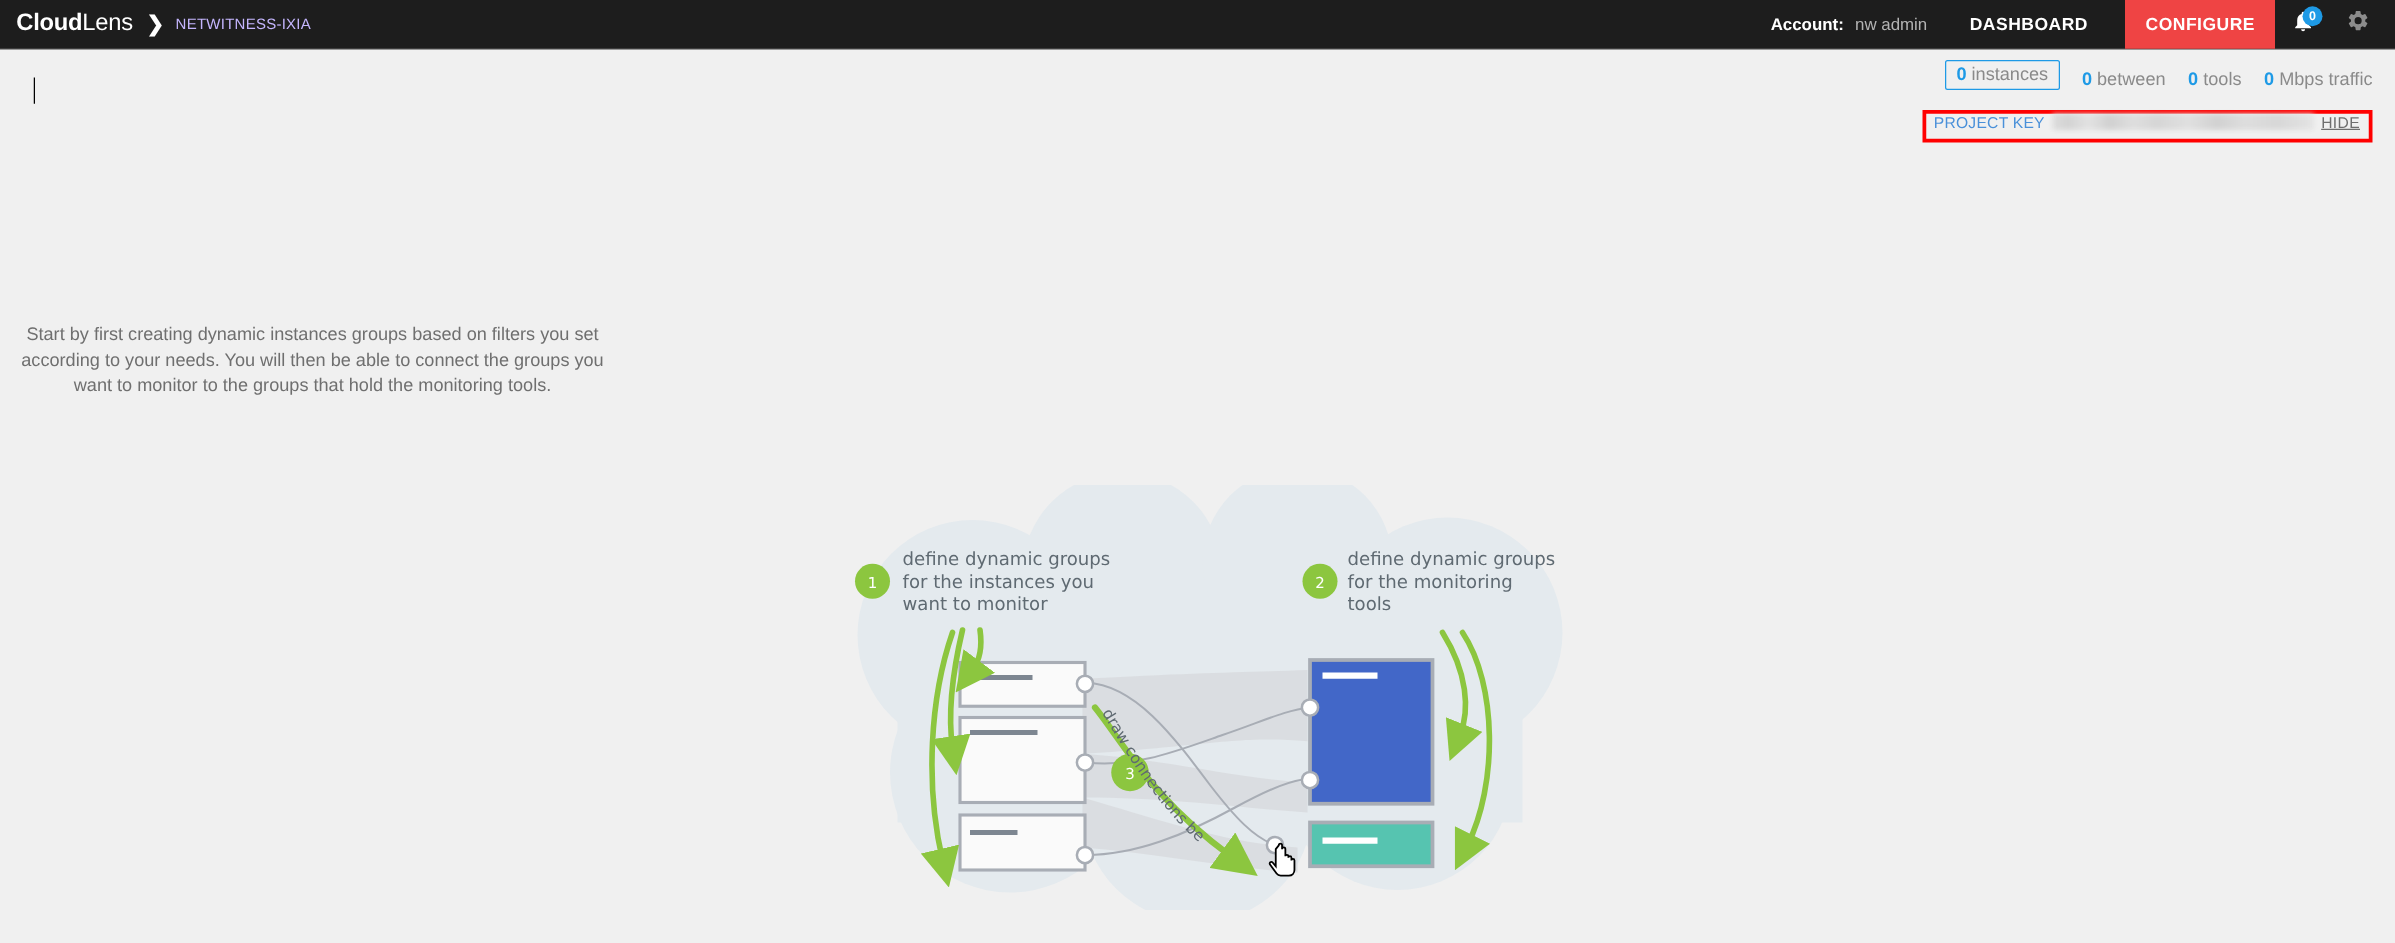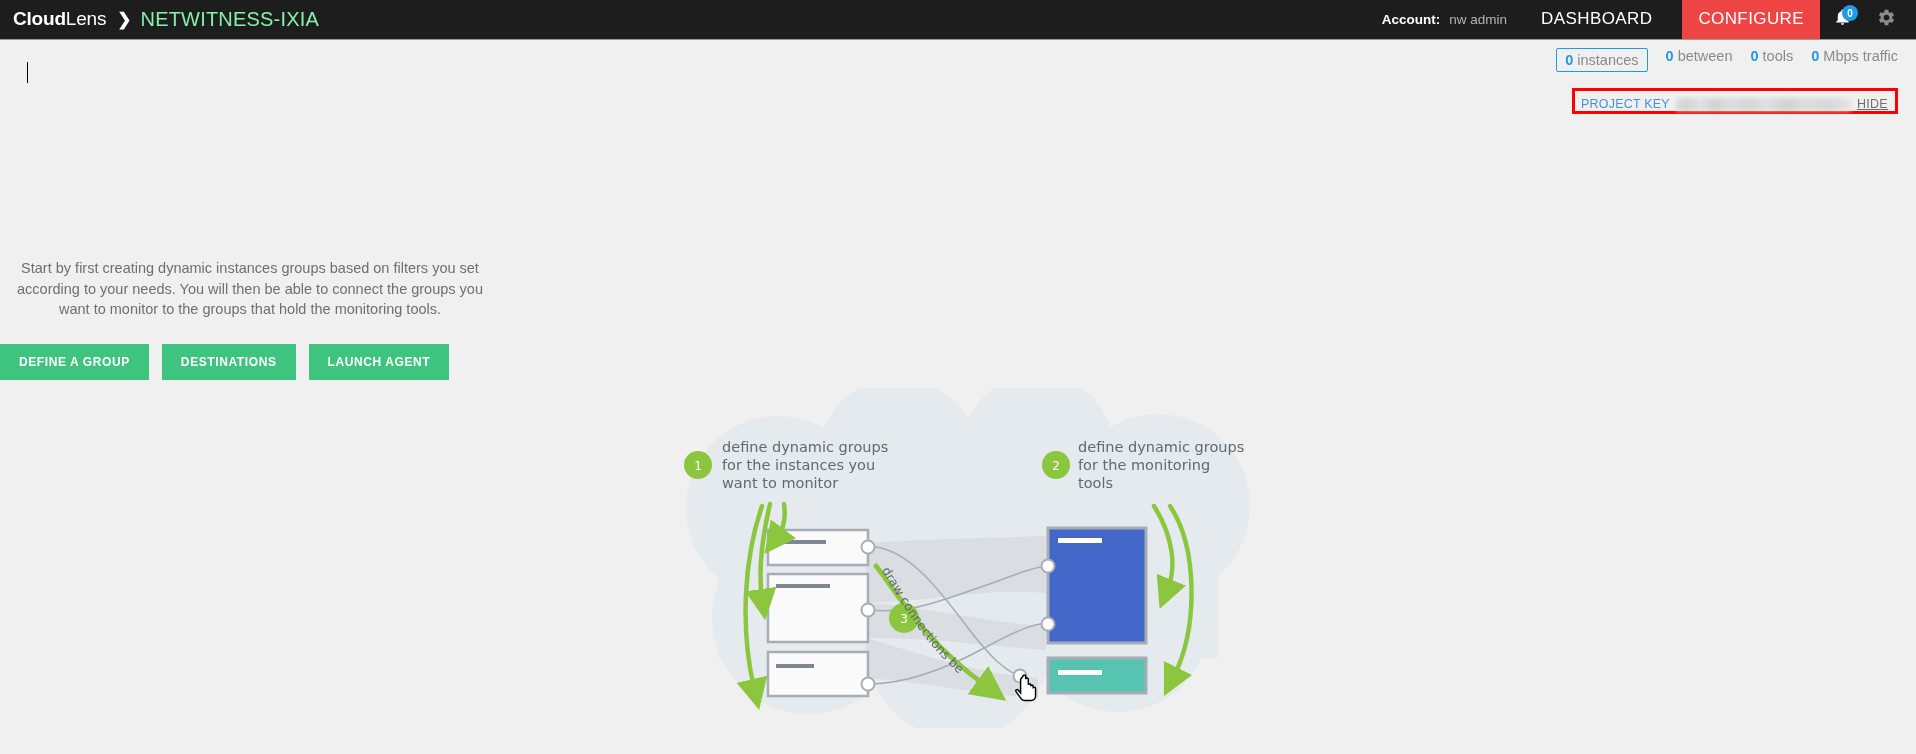--- a/index.html
+++ b/index.html
@@ -27,29 +27,29 @@
     color: #ffffff; font-size: 19px; font-weight: bold; letter-spacing: -0.2px;
   }
   .brand-lens {
     color: #ffffff; font-size: 19px; font-weight: normal; letter-spacing: -0.2px;
   }
   .brand-chevron {
     color: #ffffff; font-size: 17px; font-weight: bold;
     margin: 0 9px 0 11px; line-height: 1;
   }
   .brand-project {
-    color: #86efac; font-size: 20px; letter-spacing: 0.2px;
+    color: #c4b5fd; font-size: 12px; letter-spacing: 0.2px;
   }
   .topbar-right {
     margin-left: auto; display: flex; align-items: center; height: 40px; margin-top: 44px;
   }
   .account-label { color: #ffffff; font-size: 13.5px; font-weight: bold; }
   .account-name { color: #b4b4b4; font-size: 13.5px; margin-left: 9px; }
   .navlink {
-    color: #ffffff; font-size: 17px; font-weight: normal;
+    color: #ffffff; font-size: 14px; font-weight: bold;
     letter-spacing: 0.4px; padding: 4px 16px; height: 40px;
     display: flex; align-items: center; cursor: pointer;
     margin-left: 18px;
   }
   .navlink.active { background: #ef4444; margin-left: 14px; }
   .bell-wrap {
     position: relative; width: 44px; height: 40px;
     display: flex; align-items: center; justify-content: center; cursor: pointer;
   }
   .badge {
@@ -60,36 +60,36 @@
     padding: 0 4px;
   }
   .gear-wrap {
     width: 44px; height: 40px; margin-right: 8px;
     display: flex; align-items: center; justify-content: center; cursor: pointer;
   }
 
   
   .stats {
     position: absolute; top: 48px; right: 18px;
-    display: flex; align-items: flex-start; gap: 0;
+    display: flex; align-items: flex-end; gap: 0;
   }
   .stat { font-size: 14.5px; color: #8a8a8a; margin-left: 18px; white-space: nowrap; }
   .stat b { color: #1e9ae6; font-weight: bold; }
   .stat.boxed {
     border: 1px solid #1e9ae6; border-radius: 2px;
     padding: 3px 8px; margin-left: 0; cursor: pointer;
   }
 
   
   .projectkey {
     position: absolute; top: 88px; right: 18px;
-    width: 326px; height: 26px;
+    width: 360px; height: 26px;
     border: 3px solid #ff0000;
     background: #f0f0f0;
-    display: flex; align-items: flex-end;
+    display: flex; align-items: flex-start;
   }
   .pk-label { color: #4a90d9; font-size: 12.5px; margin-left: 6px; letter-spacing: 0.2px; }
   .pk-value {
     flex: 1; margin: 0 6px; height: 13px;
     background: linear-gradient(90deg,#dcdcdc 0%,#d2d2d2 6%,#e2e2e2 14%,#cfcfcf 22%,
       #dedede 31%,#d4d4d4 40%,#e0e0e0 52%,#d0d0d0 63%,#dddddd 74%,#d6d6d6 86%,#e4e4e4 100%);
     filter: blur(2.2px); opacity: 0.95; border-radius: 1px;
   }
   .pk-hide {
     color: #6e6e6e; font-size: 12.5px; text-decoration: underline;
@@ -180,25 +180,20 @@
 </div>
 
 <div class="projectkey">
   <span class="pk-label">PROJECT KEY</span>
   <span class="pk-value"></span>
   <span class="pk-hide">HIDE</span>
 </div>
 
 <div class="center">
   <div class="intro">Start by first creating dynamic instances groups based on filters you set according to your needs. You will then be able to connect the groups you want to monitor to the groups that hold the monitoring tools.</div>
-  <div class="buttons">
-    <button class="btn">DEFINE A GROUP</button>
-    <button class="btn">DESTINATIONS</button>
-    <button class="btn">LAUNCH AGENT</button>
-  </div>
 </div>
 
 <div class="illus">
 <svg width="620" height="340" viewBox="0 0 620 340">
   <defs>
     <path id="curve3" d="M 222 180 C 244 215, 262 250, 300 285"></path>
     <marker id="arrowhead" markerWidth="7" markerHeight="7" refX="2" refY="3.5" orient="auto">
       <path d="M0,0 L7,3.5 L0,7 z" fill="#8cc63f"></path>
     </marker>
   </defs>

